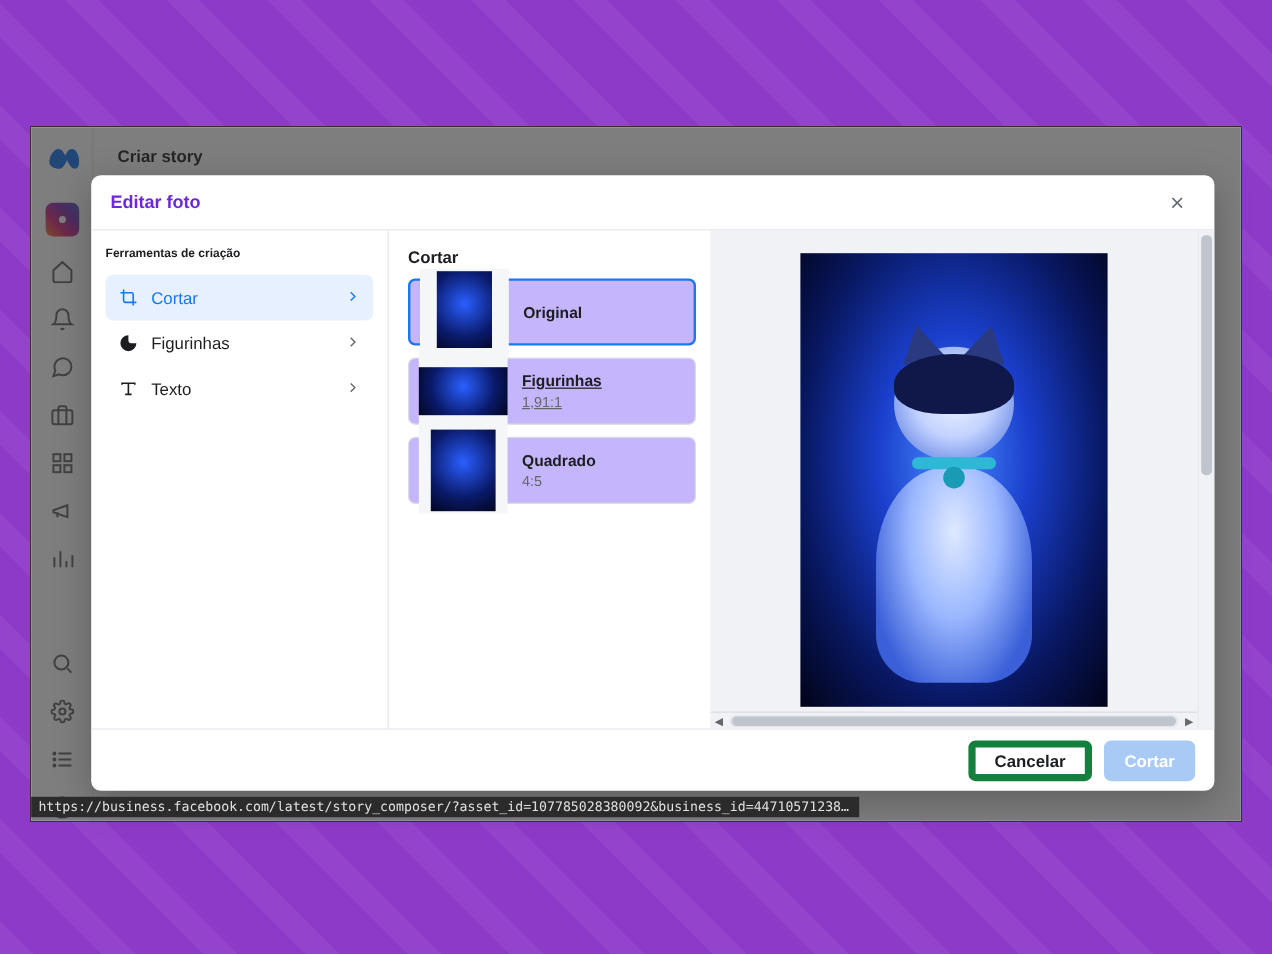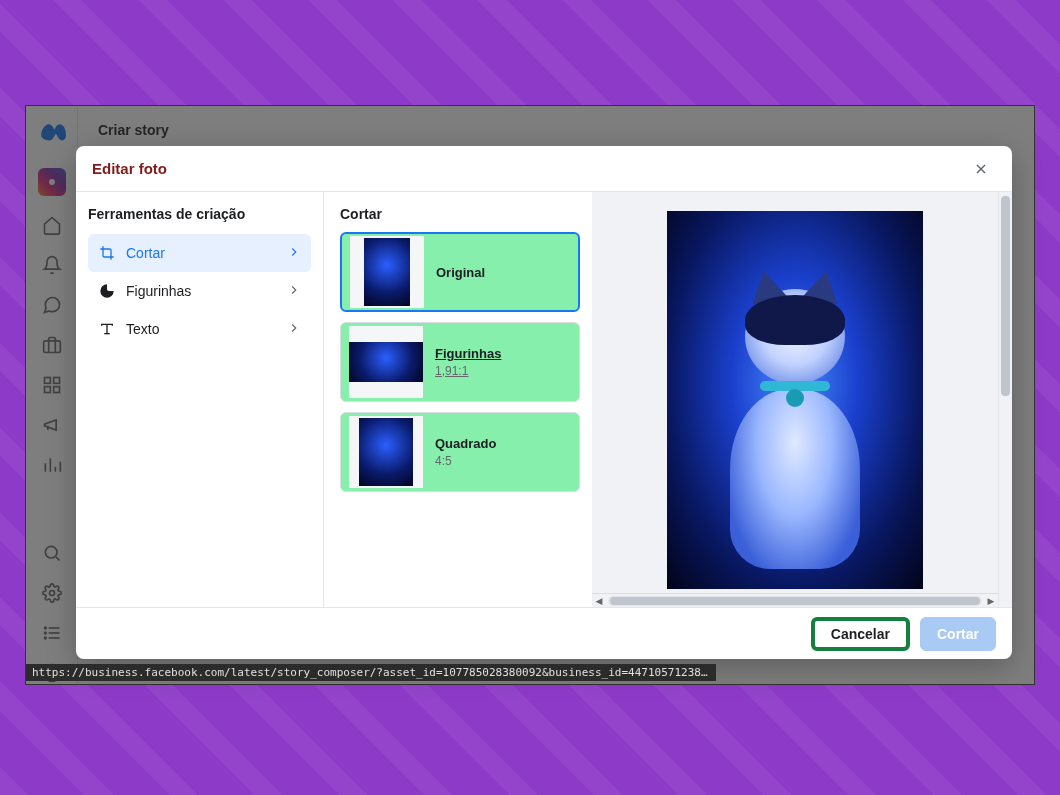--- a/index.html
+++ b/index.html
@@ -63,37 +63,37 @@
     box-shadow: 0 8px 30px rgba(0,0,0,0.25);
     display: flex; flex-direction: column;
     overflow: hidden;
   }
   .modal-header {
     height: 46px;
     display: flex; align-items: center; justify-content: space-between;
     padding: 0 16px;
     border-bottom: 1px solid #e4e6eb;
   }
-  .modal-title { font-size: 15px; font-weight: 700; color: #7f1d1d; }
+  .modal-title { font-size: 15px; font-weight: 700; color: #6d28d9; }
   .close-btn {
     width: 30px; height: 30px; border-radius: 50%;
     display: flex; align-items: center; justify-content: center;
     cursor: pointer; color: #606770;
   }
 
   .modal-body {
     flex: 1; display: flex; min-height: 0;
   }
   .sidebar {
     width: 248px;
     border-right: 1px solid #e4e6eb;
     padding: 14px 12px;
   }
   .sidebar-heading {
-    font-size: 14px; font-weight: 700; color: #1c1e21;
+    font-size: 10px; font-weight: 700; color: #1c1e21;
     margin-bottom: 12px;
   }
   .tool-item {
     display: flex; align-items: center;
     height: 38px; padding: 0 10px;
     border-radius: 6px;
     cursor: pointer;
     color: #1c1e21;
     font-size: 14px;
     gap: 10px;
@@ -112,28 +112,28 @@
   .crop-panel {
     width: 268px;
     padding: 14px 12px 14px 16px;
     display: flex; flex-direction: column;
   }
   .panel-heading {
     font-size: 14px; font-weight: 700; color: #1c1e21; margin-bottom: 10px;
   }
   .crop-option {
     display: flex; align-items: center;
-    height: 80px;
+    height: 56px;
     border: 1px solid #dadde1;
     border-radius: 6px;
     padding: 4px 8px;
     margin-bottom: 10px;
     cursor: pointer;
     gap: 12px;
-    background:#86efac;
+    background:#c4b5fd;
   }
   .crop-option.selected {
     border: 2px solid #1877f2;
   }
   .crop-thumb {
     width: 74px; height: 72px;
     background: #f5f6f7;
     display: flex; align-items: center; justify-content: center;
   }
   .thumb-inner {
@@ -221,21 +221,21 @@
   .modal-footer {
     height: 52px;
     display:flex; align-items:center; justify-content:flex-end;
     gap:10px; padding: 0 16px;
     border-top: 1px solid #e4e6eb;
   }
   .btn {
     height: 34px; padding: 0 16px; border-radius:6px;
     font-size:14px; font-weight:600; cursor:pointer;
     display:flex;align-items:center;justify-content:center;
-    border:4px solid #15803d; background:#fff; color:#1c1e21;
+    border:6px solid #15803d; background:#fff; color:#1c1e21;
   }
   .btn-primary {
     background:#a8caf5; color:#fff; border:1px solid #a8caf5;
   }
 
   .url-bar {
     position:absolute;
     left: 0; bottom: 3px;
     background:#2b2b2b; color:#e0e0e0;
     font-size:11px; padding:2px 6px;

